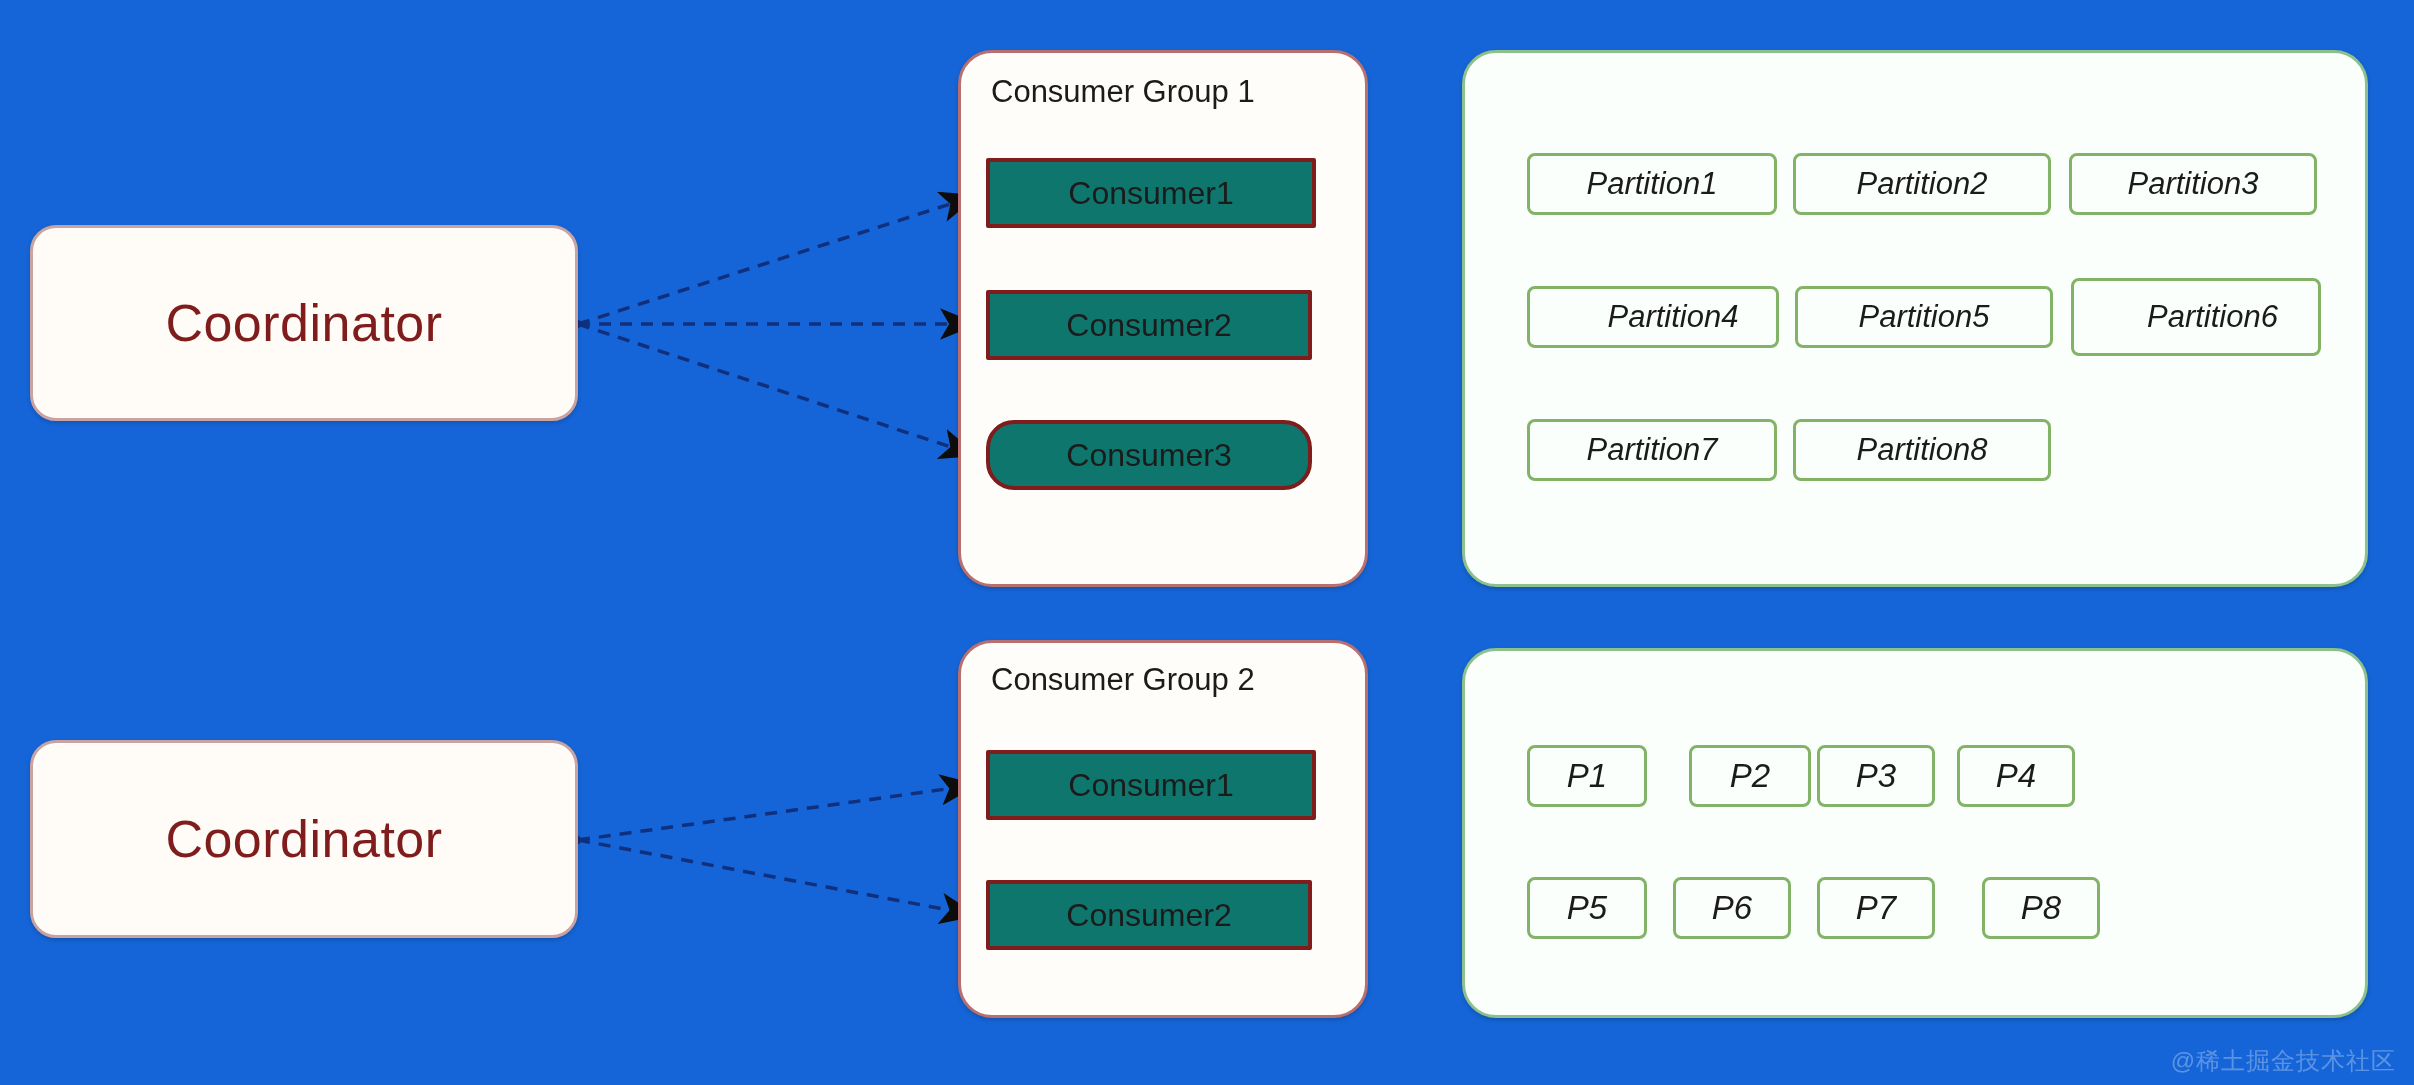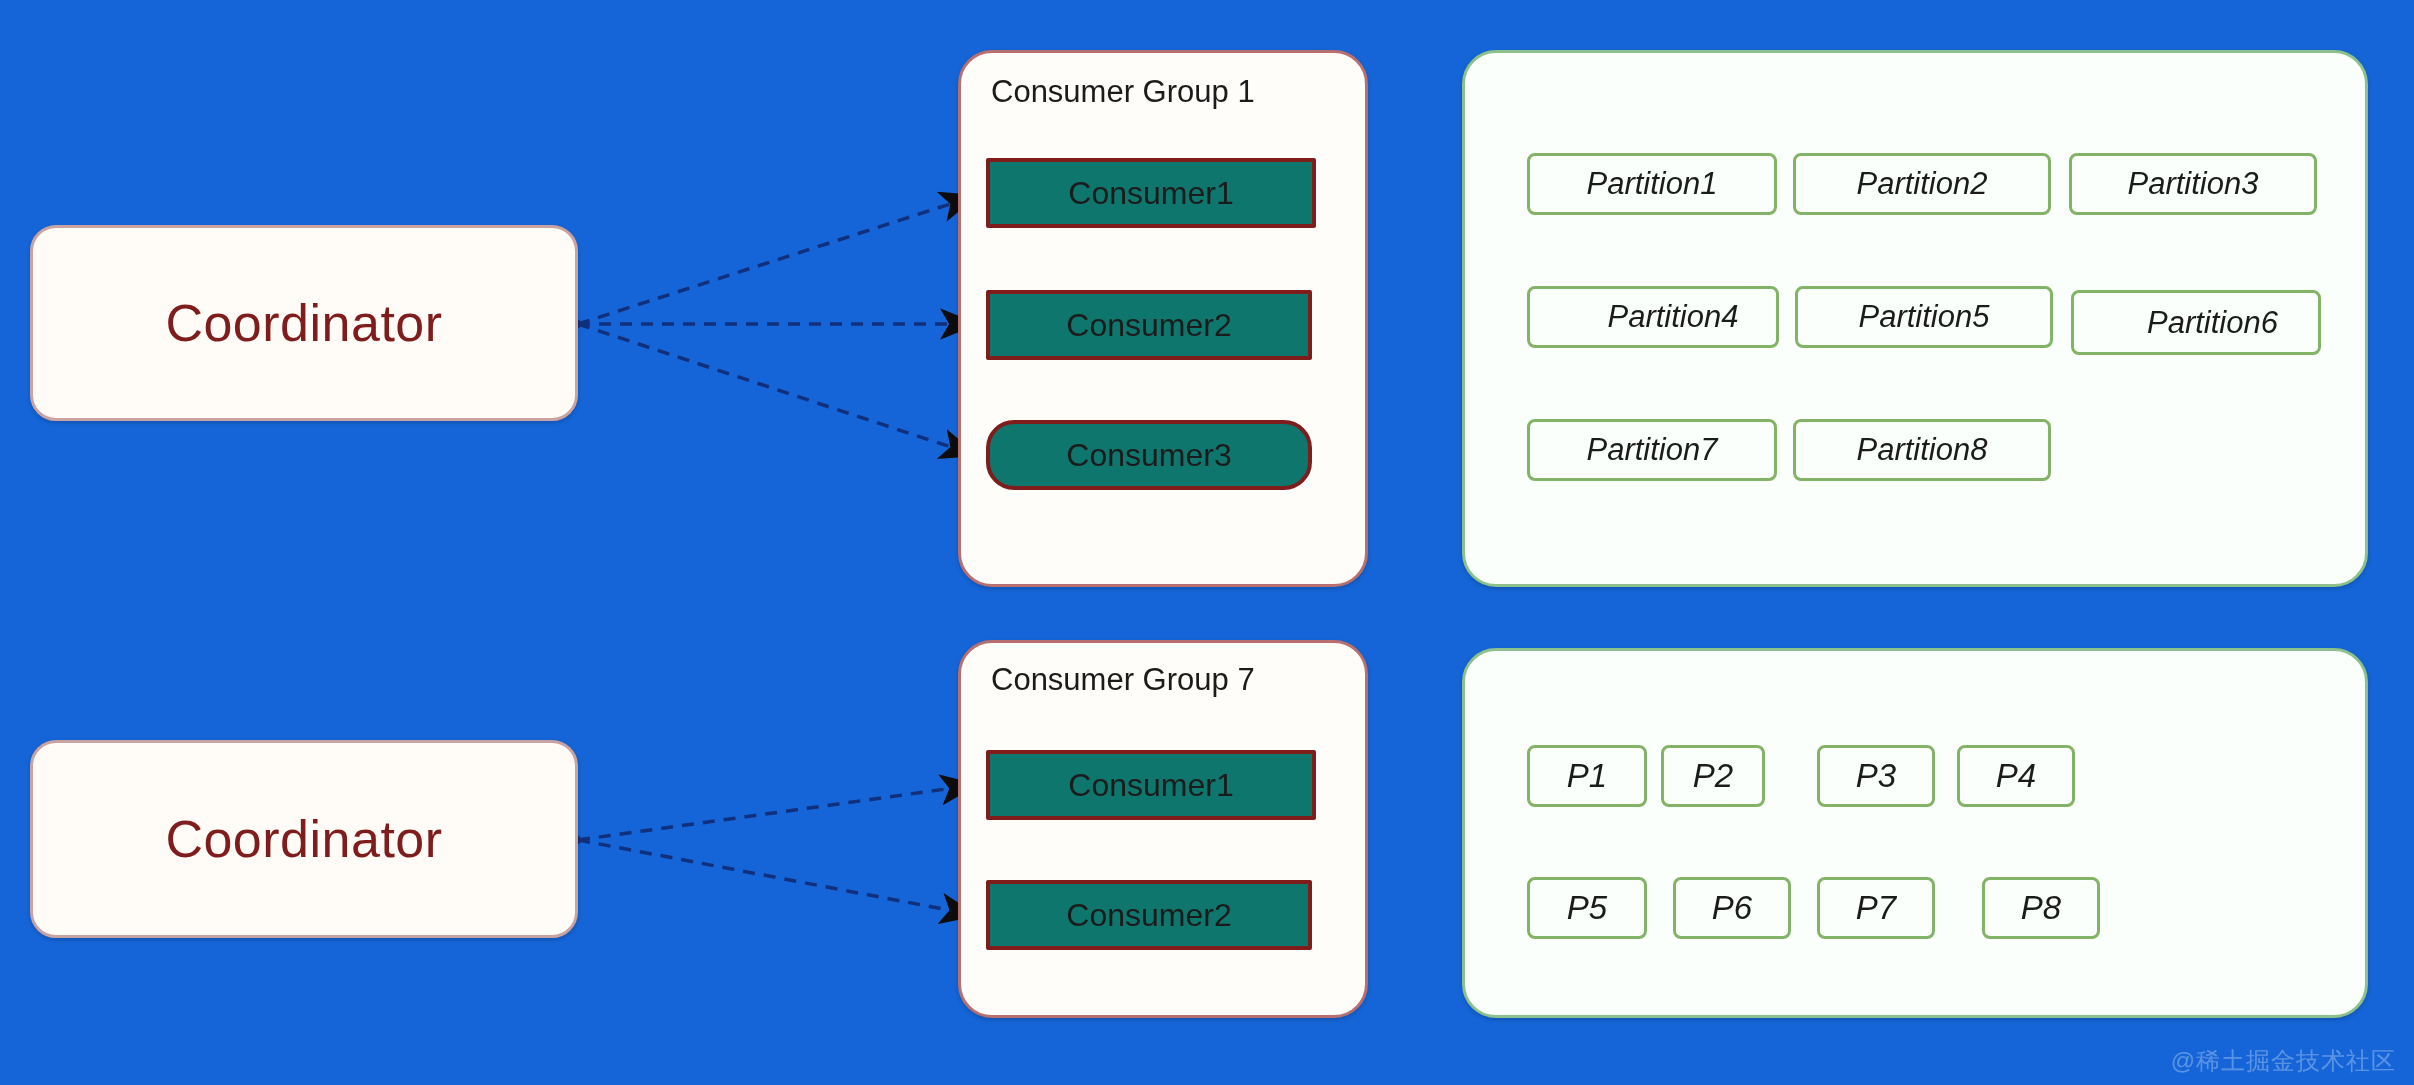--- a/index.html
+++ b/index.html
@@ -165,53 +165,53 @@
     <div class="abs partition-box" style="left:604px; top:100px; width:248px; height:62px;">
       <span class="partition-label">Partition3</span>
     </div>
 
     <div class="abs partition-box" style="left:62px; top:233px; width:252px; height:62px;padding-left:40px;">
       <span class="partition-label">Partition4</span>
     </div>
     <div class="abs partition-box" style="left:330px; top:233px; width:258px; height:62px;">
       <span class="partition-label">Partition5</span>
     </div>
-    <div class="abs partition-box" style="left:606px; top:237px; width:250px; height:65px;padding-left:33px;">
+    <div class="abs partition-box" style="left:606px; top:225px; width:250px; height:78px;padding-left:33px;">
       <span class="partition-label">Partition6</span>
     </div>
 
     <div class="abs partition-box" style="left:62px; top:366px; width:250px; height:62px;">
       <span class="partition-label">Partition7</span>
     </div>
     <div class="abs partition-box" style="left:328px; top:366px; width:258px; height:62px;">
       <span class="partition-label">Partition8</span>
     </div>
   </div>
 
   <div class="abs coordinator" style="left:30px; top:740px; width:548px; height:198px;">
     <span class="coordinator-label">Coordinator</span>
   </div>
 
   <div class="abs group-box" style="left:958px; top:640px; width:410px; height:378px;">
-    <span class="group-title" style="left:30px; top:18px; width:308px;">Consumer Group 7</span>
+    <span class="group-title" style="left:30px; top:18px; width:308px;">Consumer Group 2</span>
   </div>
 
   <div class="abs consumer-box" style="left:986px; top:750px; width:330px; height:70px;">
     <span class="consumer-label">Consumer1</span>
   </div>
   <div class="abs consumer-box" style="left:986px; top:880px; width:326px; height:70px;">
     <span class="consumer-label">Consumer2</span>
   </div>
 
   <div class="abs panel" style="left:1462px; top:648px; width:906px; height:370px;">
 
     <div class="abs partition-box" style="left:62px; top:94px; width:120px; height:62px;">
       <span class="partition-label p-label">P1</span>
     </div>
-    <div class="abs partition-box" style="left:196px; top:94px; width:104px; height:62px;">
+    <div class="abs partition-box" style="left:224px; top:94px; width:122px; height:62px;">
       <span class="partition-label p-label">P2</span>
     </div>
     <div class="abs partition-box" style="left:352px; top:94px; width:118px; height:62px;">
       <span class="partition-label p-label">P3</span>
     </div>
     <div class="abs partition-box" style="left:492px; top:94px; width:118px; height:62px;">
       <span class="partition-label p-label">P4</span>
     </div>
 
     <div class="abs partition-box" style="left:62px; top:226px; width:120px; height:62px;">

